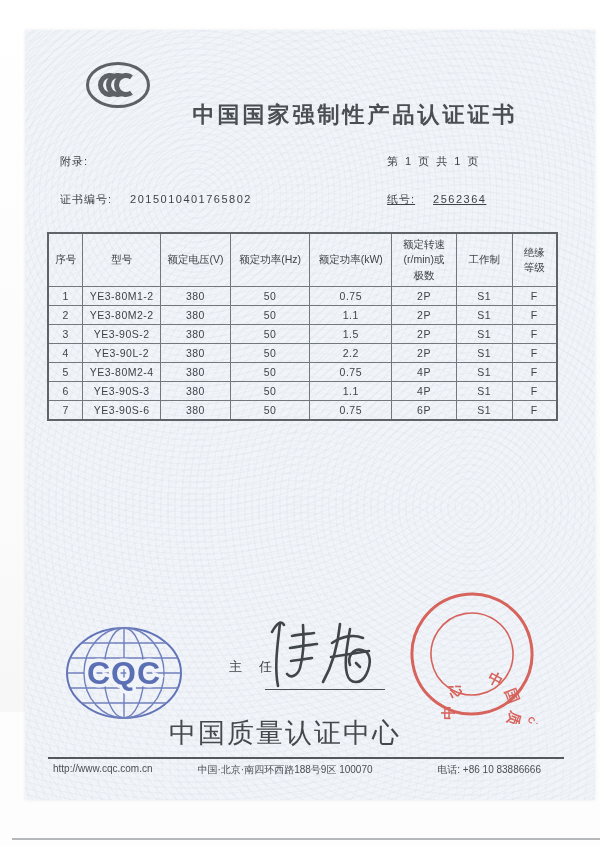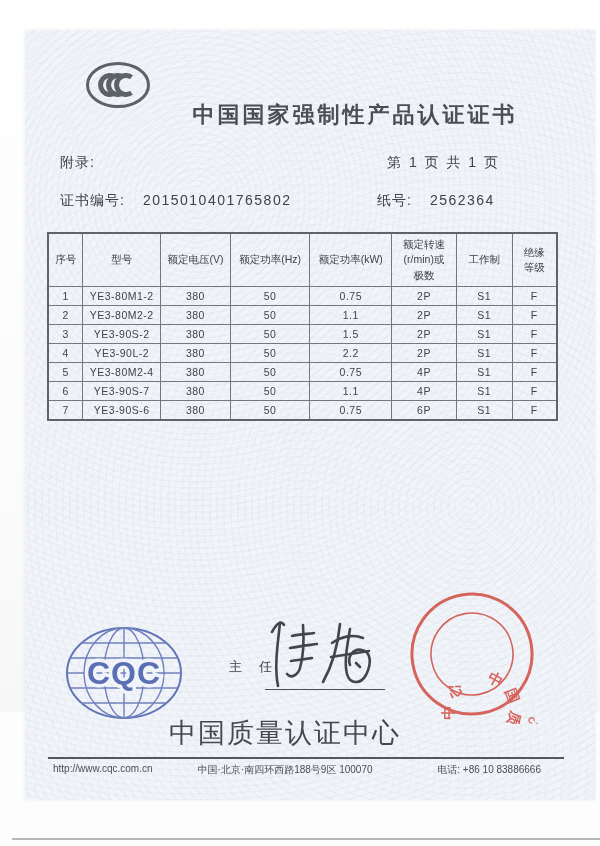--- a/index.html
+++ b/index.html
@@ -19,25 +19,25 @@
       repeating-radial-gradient(circle at 78% 62%, rgba(140,165,200,0.055) 0 1.5px, rgba(0,0,0,0) 1.5px 7px),
       repeating-radial-gradient(circle at 48% 95%, rgba(170,150,170,0.04) 0 1.5px, rgba(0,0,0,0) 1.5px 8px);
     box-shadow:0 0 3px rgba(60,70,90,0.10);
   }
   .abs{position:absolute;}
   
   .ccc-logo{left:60px;top:31px;width:66px;height:48px;}
   .cert-title{left:140px;top:70px;width:380px;text-align:center;
     font-size:22px;font-weight:bold;letter-spacing:3px;color:#4a4f54;}
   
-  .meta{font-size:14px;color:#3e4347;letter-spacing:1px;}
+  .meta{font-size:11px;color:#3e4347;letter-spacing:1px;}
   .m-appendix{left:35px;top:124px;}
   .m-pageinfo{left:362px;top:124px;letter-spacing:2px;}
   .m-certno{left:35px;top:162px;}
-  .m-paperno{left:352px;top:162px;}
+  .m-paperno{left:362px;top:162px;text-decoration:underline;}
   .meta .val{margin-left:18px;letter-spacing:1.5px;}
   
   table.spec{position:absolute;left:22px;top:202px;width:511px;border-collapse:collapse;
     border:2px solid #5f6468;color:#3f4449;}
   table.spec th,table.spec td{border:1px solid #73787d;text-align:center;vertical-align:middle;}
   table.spec th{font-size:10.5px;font-weight:normal;height:50px;padding:1px 1px;white-space:pre-line;line-height:1.45;}
   table.spec td{font-size:10.5px;height:18px;padding:0 2px;letter-spacing:0.5px;}
   
   .note{left:35px;top:565px;font-size:12.5px;letter-spacing:1.2px;color:#3e4347;}
   .cqc-logo{left:38px;top:595px;width:122px;height:96px;}
@@ -148,21 +148,21 @@
             <td>YE3-80M2-4</td>
             <td>380</td>
             <td>50</td>
             <td>0.75</td>
             <td>4P</td>
             <td>S1</td>
             <td>F</td>
           </tr>
           <tr>
             <td>6</td>
-            <td>YE3-90S-7</td>
+            <td>YE3-90S-3</td>
             <td>380</td>
             <td>50</td>
             <td>1.1</td>
             <td>4P</td>
             <td>S1</td>
             <td>F</td>
           </tr>
           <tr>
             <td>7</td>
             <td>YE3-90S-6</td>

